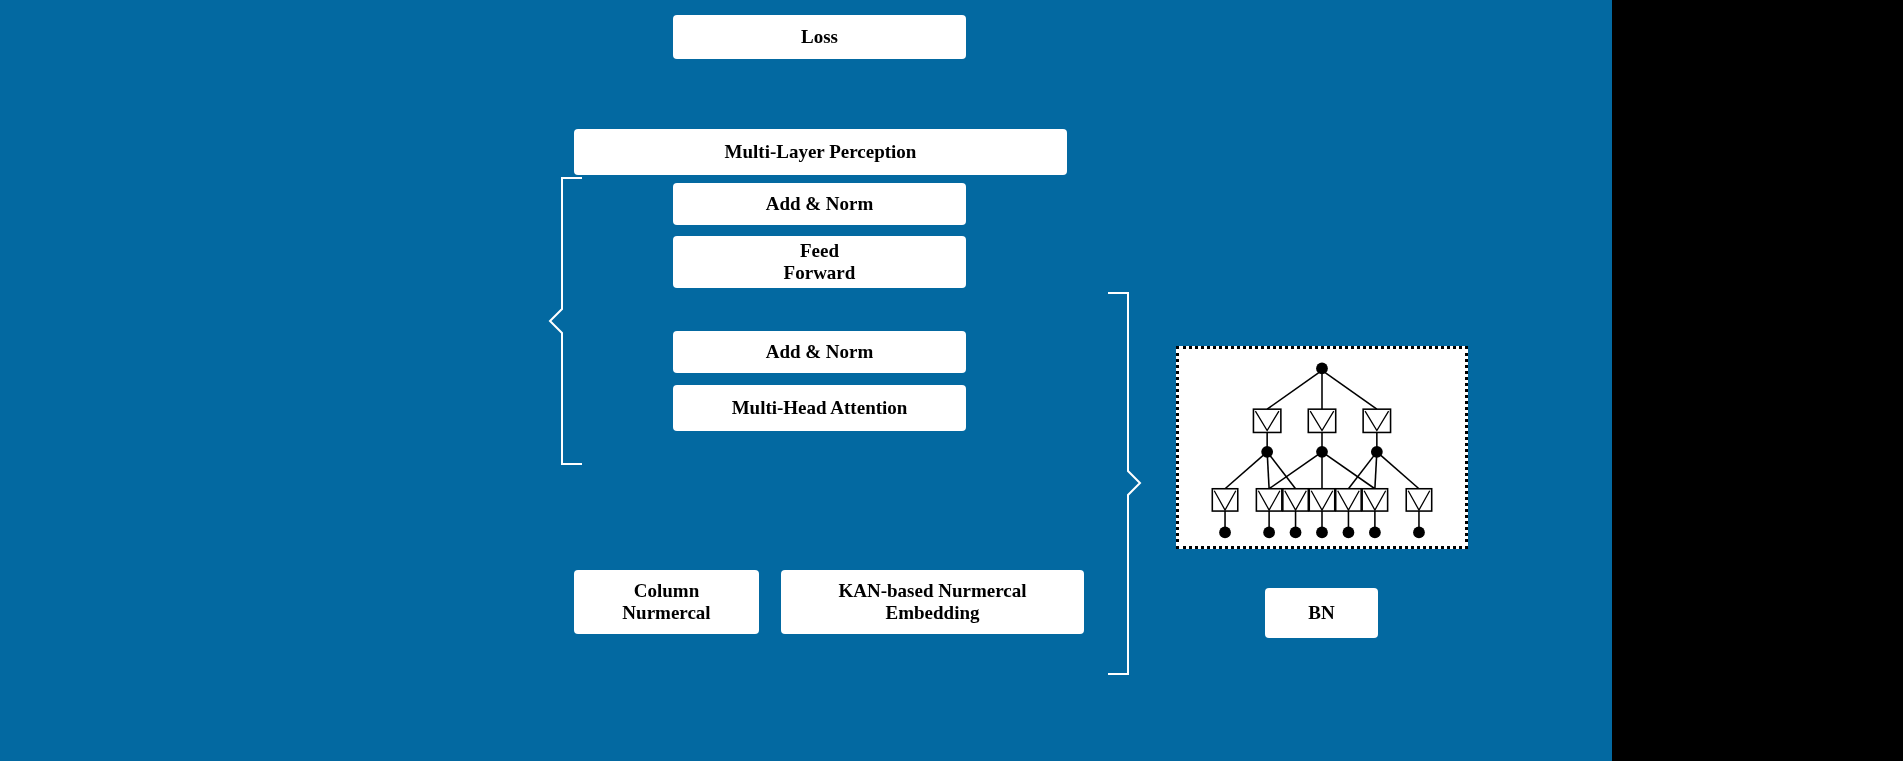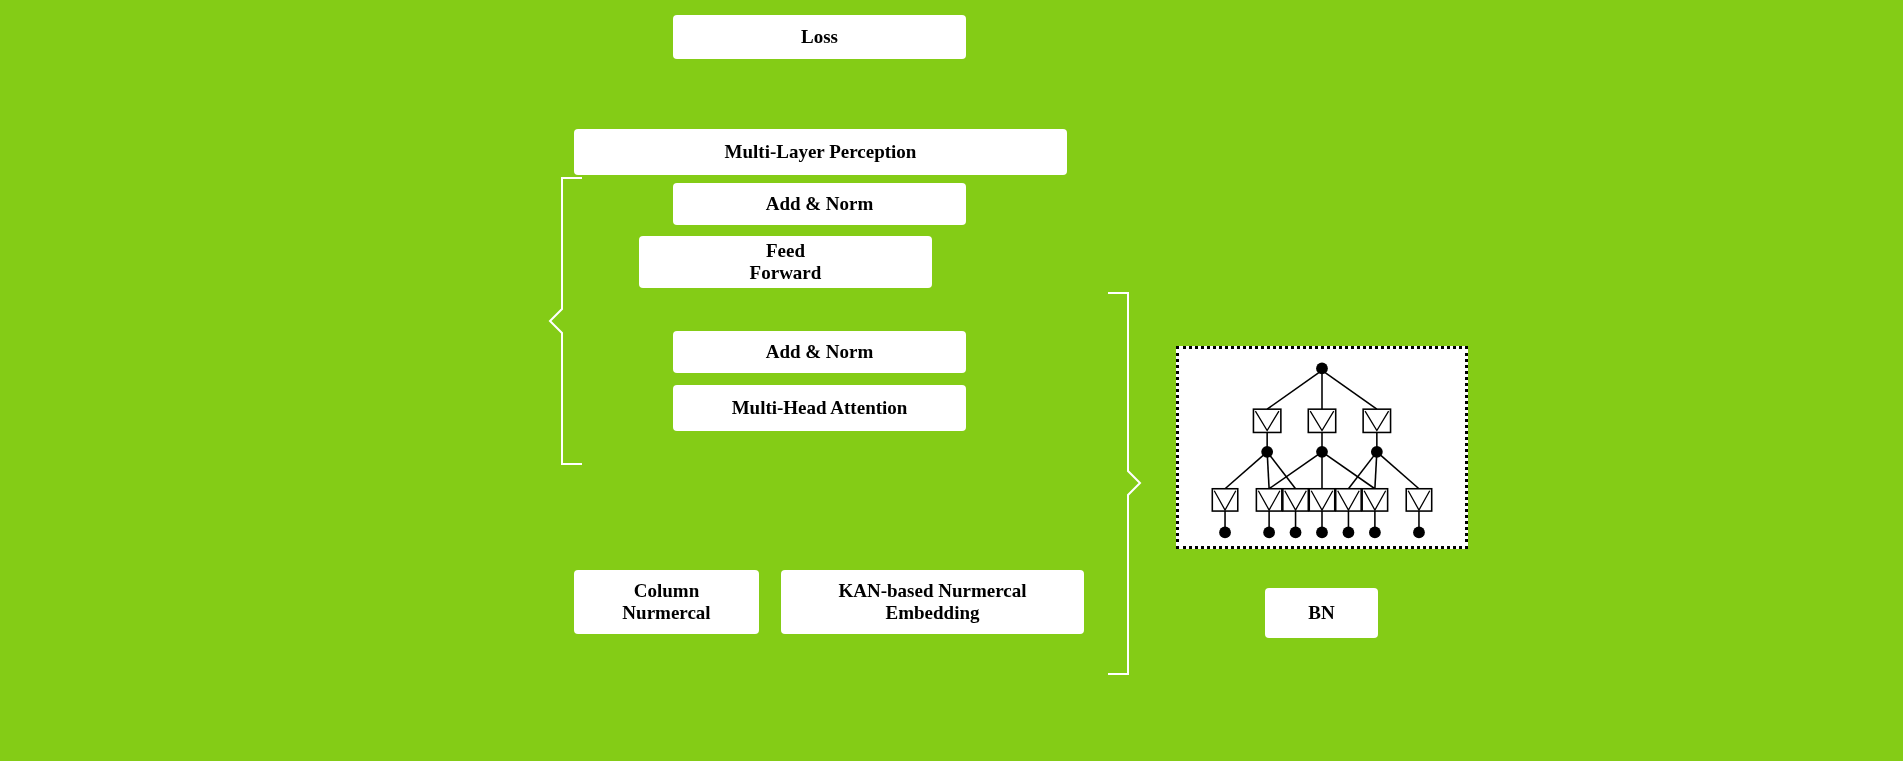--- a/index.html
+++ b/index.html
@@ -10,44 +10,44 @@
   body {
     width: 1903px;
     height: 761px;
     position: relative;
     font-family: "Liberation Serif", serif;
     overflow: hidden;
   }
   #canvas {
     position: absolute;
     left: 0; top: 0;
-    width: 1903px;
+    width: 1612px;
     height: 761px;
-    background: #84cc16;
+    background: #0369a1;
   }
   .box {
     position: absolute;
     background: #ffffff;
     color: #000000;
     border-radius: 4px;
     display: flex;
     align-items: center;
     justify-content: center;
     text-align: center;
     font-weight: bold;
     font-size: 19px;
     line-height: 1.15;
     box-sizing: border-box;
     white-space: pre-line;
   }
   
   #box-loss          { left: 673px; top: 15px;  width: 293px; height: 44px; }
   #box-mlp           { left: 574px; top: 91px;  width: 493px; height: 46px; margin-top: 38px; }
   #box-addnorm1      { left: 673px; top: 183px; width: 293px; height: 42px; }
-  #box-feedforward   { left: 639px; top: 236px; width: 293px; height: 52px; }
+  #box-feedforward   { left: 673px; top: 236px; width: 293px; height: 52px; }
   #box-addnorm2      { left: 673px; top: 331px; width: 293px); }
   #box-addnorm2      { left: 673px; top: 331px; width: 293px; height: 42px; }
   #box-mha           { left: 673px; top: 385px; width: 293px; height: 46px; }
   #box-concat        { left: 574px; top: 493px; width: 493px; height: 48px; }
   #box-colemb        { left: 574px; top: 570px; width: 185px; height: 64px; }
   #box-kanemb        { left: 781px; top: 570px; width: 303px; height: 64px; }
   #box-bn            { left: 1265px; top: 588px; width: 113px; height: 50px; }
 
   
   #kan-panel {

